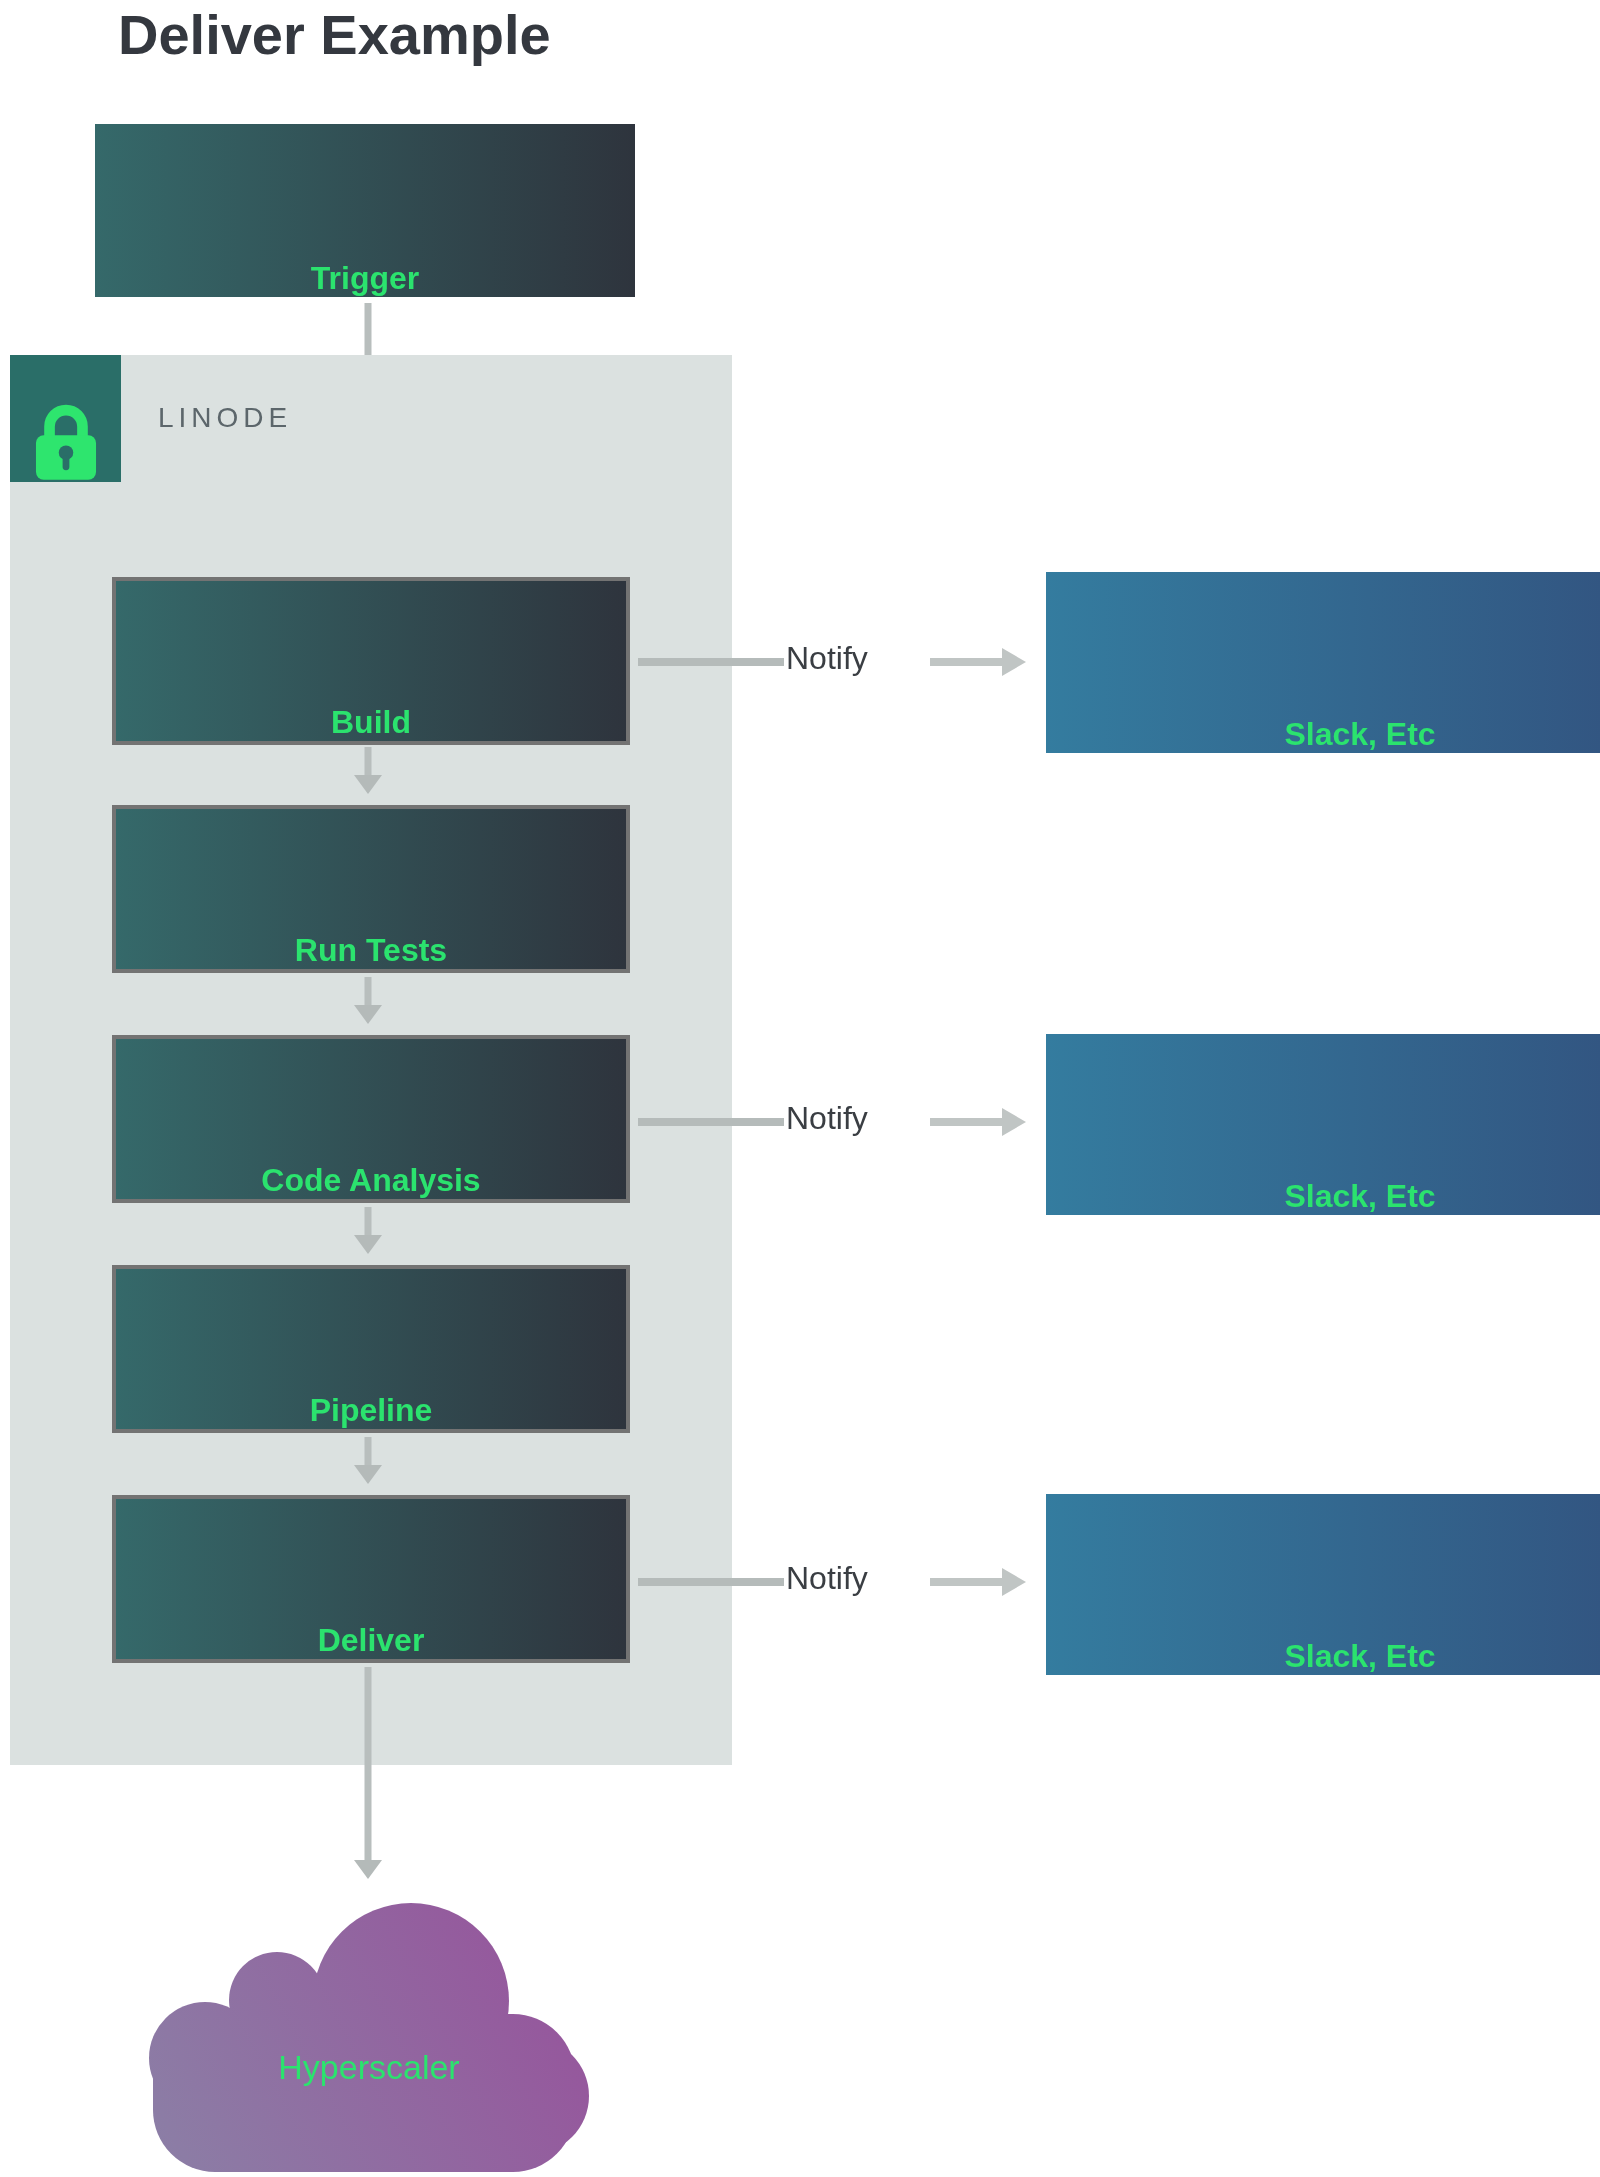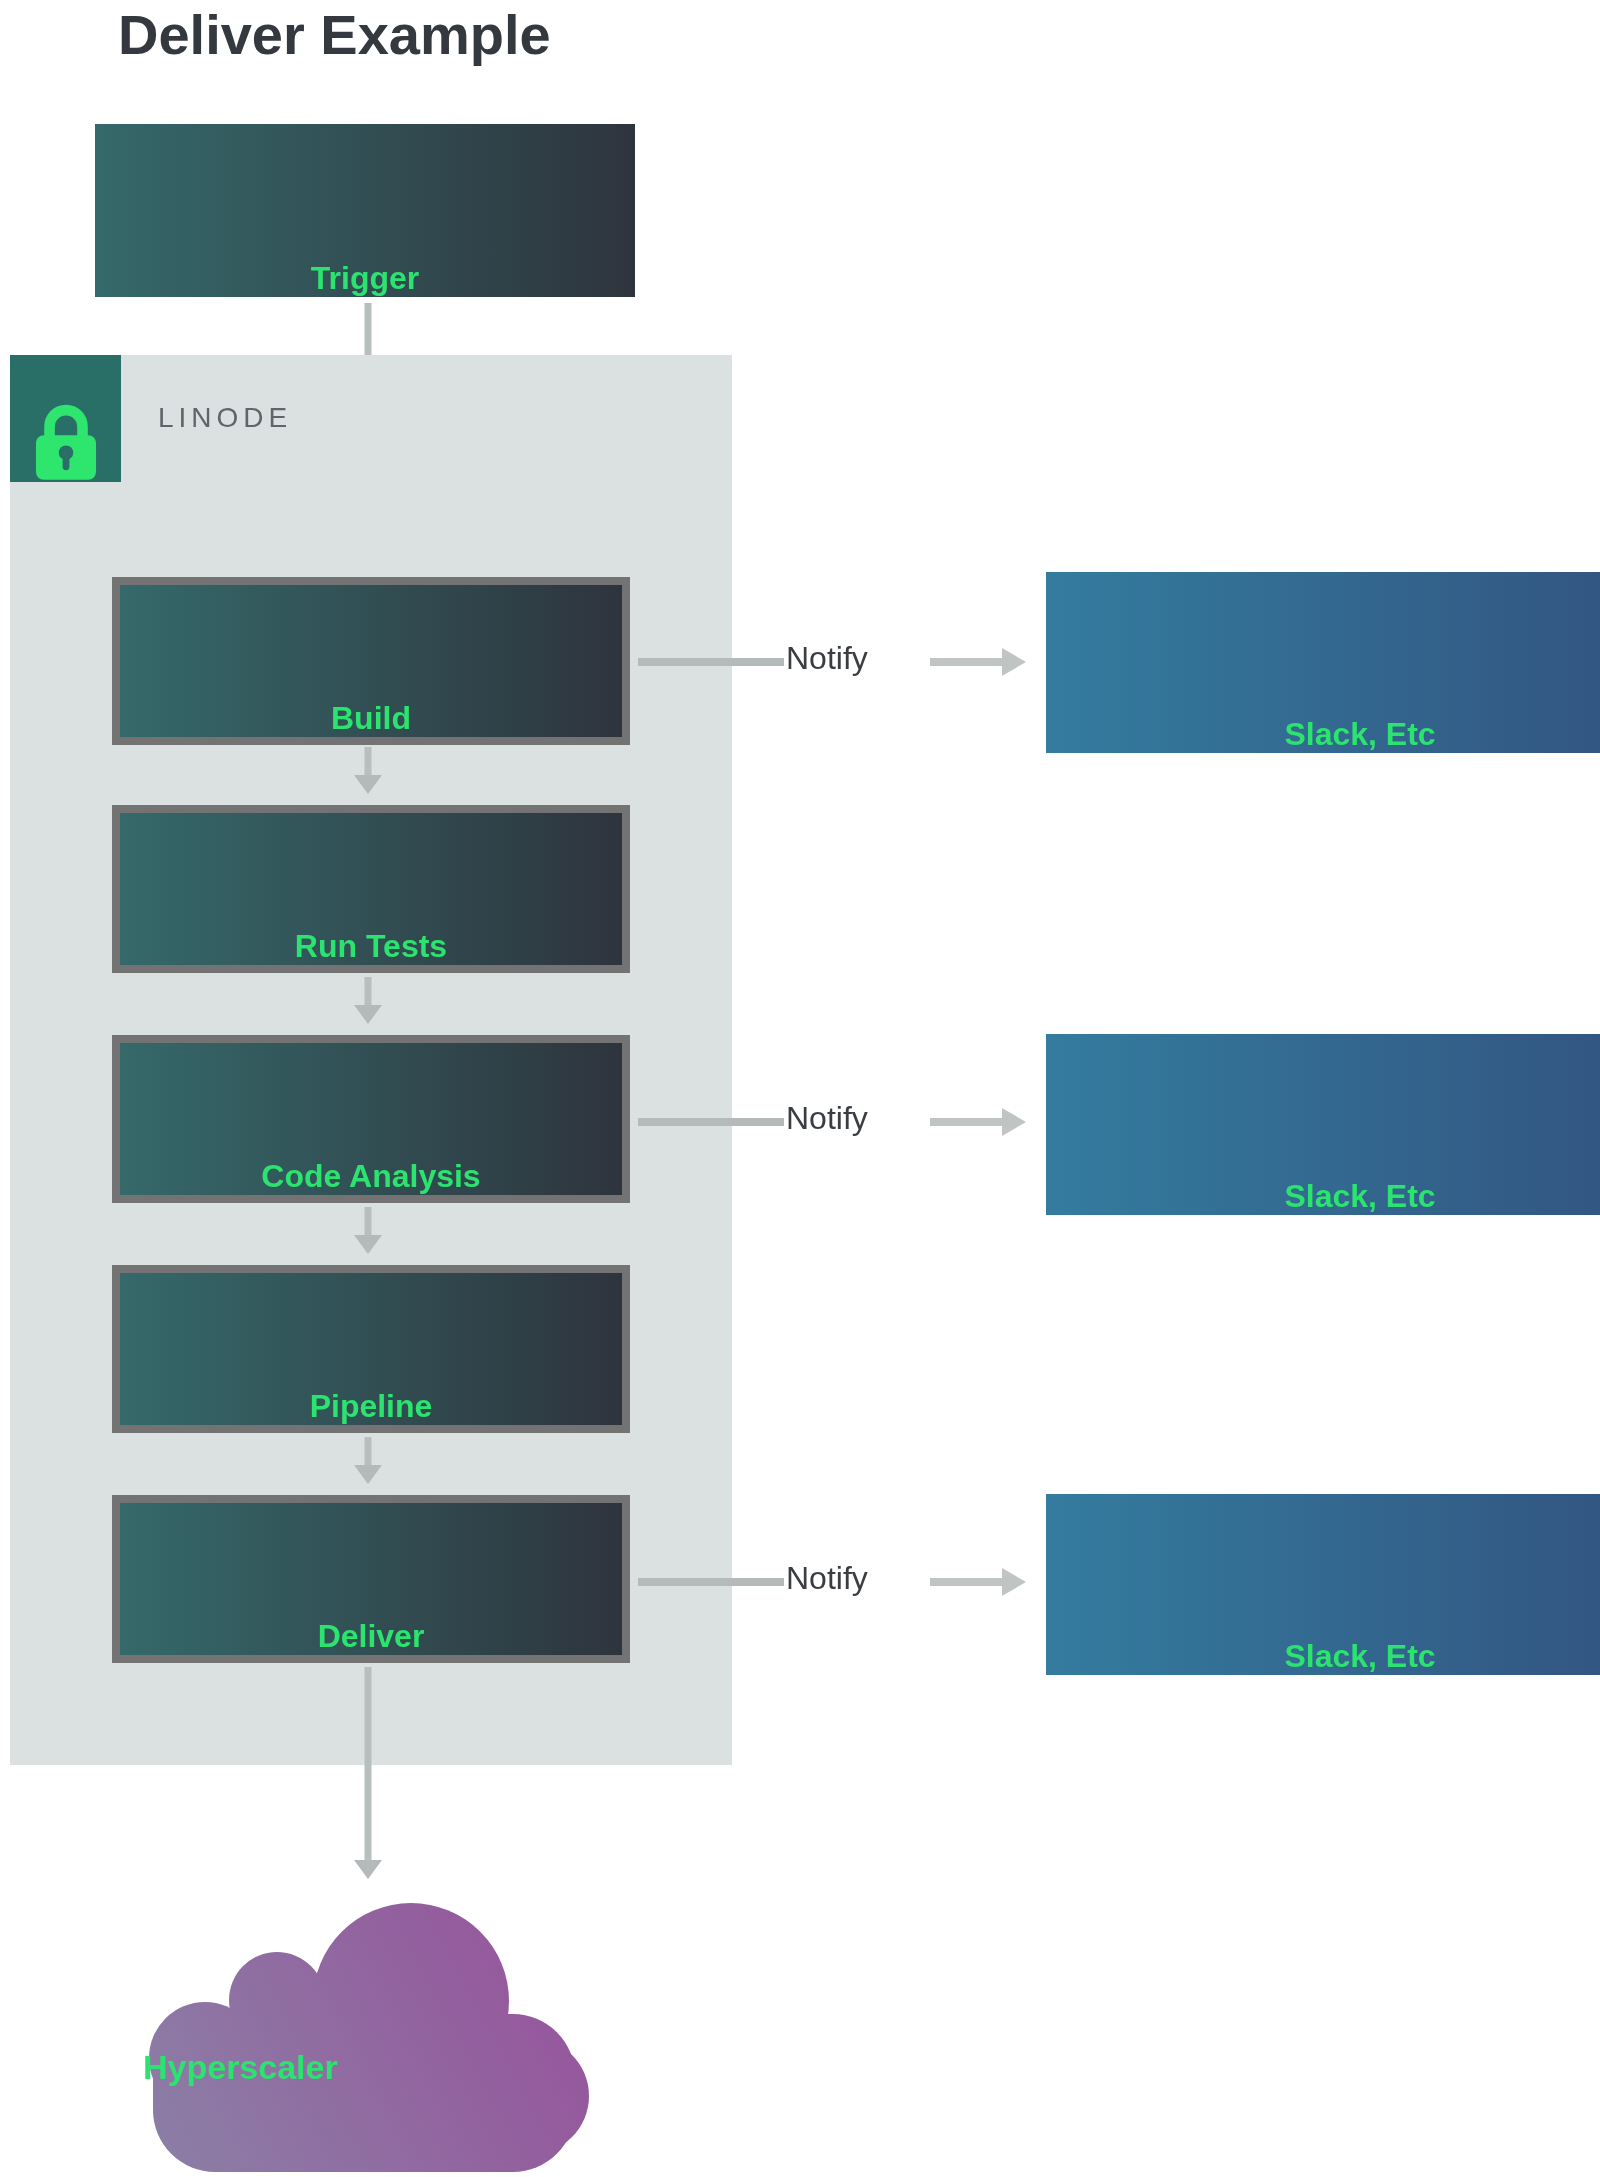--- a/index.html
+++ b/index.html
@@ -16,21 +16,21 @@
   .stage-label { color:#2be36e; font-weight:700; font-size:32px; }
   .center { display:flex; align-items:flex-end; justify-content:center; }
 
   .trigger-box { left:95px; top:124px; width:540px; height:173px; }
 
   
   .pipeline-container { left:10px; top:355px; width:722px; height:1410px; background:#dbe1e0; }
   .lock-badge { left:10px; top:355px; width:111px; height:127px; background:#2a6e68; }
   .container-label { left:158px; top:402px; font-size:28px; color:#5c666b; letter-spacing:5px; }
 
-  .stage-box { left:112px; width:518px; height:168px; border:8px solid #737373; }
+  .stage-box { left:112px; width:518px; height:168px; border:4px solid #737373; }
   .stage-box .inner { width:100%; height:100%; }
   .st-0 { top:577px; } .st-1 { top:805px; } .st-2 { top:1035px; }
   .st-3 { top:1265px; } .st-4 { top:1495px; }
 
   
   .varrow { width:28px; left:354px; }
   .varrow .vline { position:absolute; left:50%; transform:translateX(-50%);
                    top:0; width:7px; background:#b8bebd; }
   .varrow .vhead { position:absolute; left:50%; transform:translateX(-50%); bottom:0;
                    width:0; height:0; border-left:14px solid transparent;
@@ -52,22 +52,22 @@
   .row-2 .n-line1,.row-2 .n-line2 { top:1118px; } .row-2 .n-label { top:1100px; } .row-2 .n-head { top:1108px; }
   .row-3 .n-line1,.row-3 .n-line2 { top:1578px; } .row-3 .n-label { top:1560px; } .row-3 .n-head { top:1568px; }
 
   
   .notify-box { left:1046px; width:628px; height:181px;
                 background:linear-gradient(90deg,#347c9f 0%,#32517e 100%); }
   .nb-0 { top:572px; } .nb-1 { top:1034px; } .nb-2 { top:1494px; }
 
   
   .cloud-svg { left:143px; top:1888px; width:452px; height:284px; }
-  .cloud-label { left:143px; top:2048px; width:452px; 
-                 font-size:34px; font-weight:700; color:#2be36e; }
+  .cloud-label { left:143px; top:2048px; width:452px; text-align:center;
+                 font-size:34px; font-weight:400; color:#2be36e; }
 </style>
 </head>
 <body>
 
 <div class="abs title">Deliver Example</div>
 
 <div class="abs trigger-box stage-grad center">
   <span class="stage-label">Trigger</span>
 </div>
 

